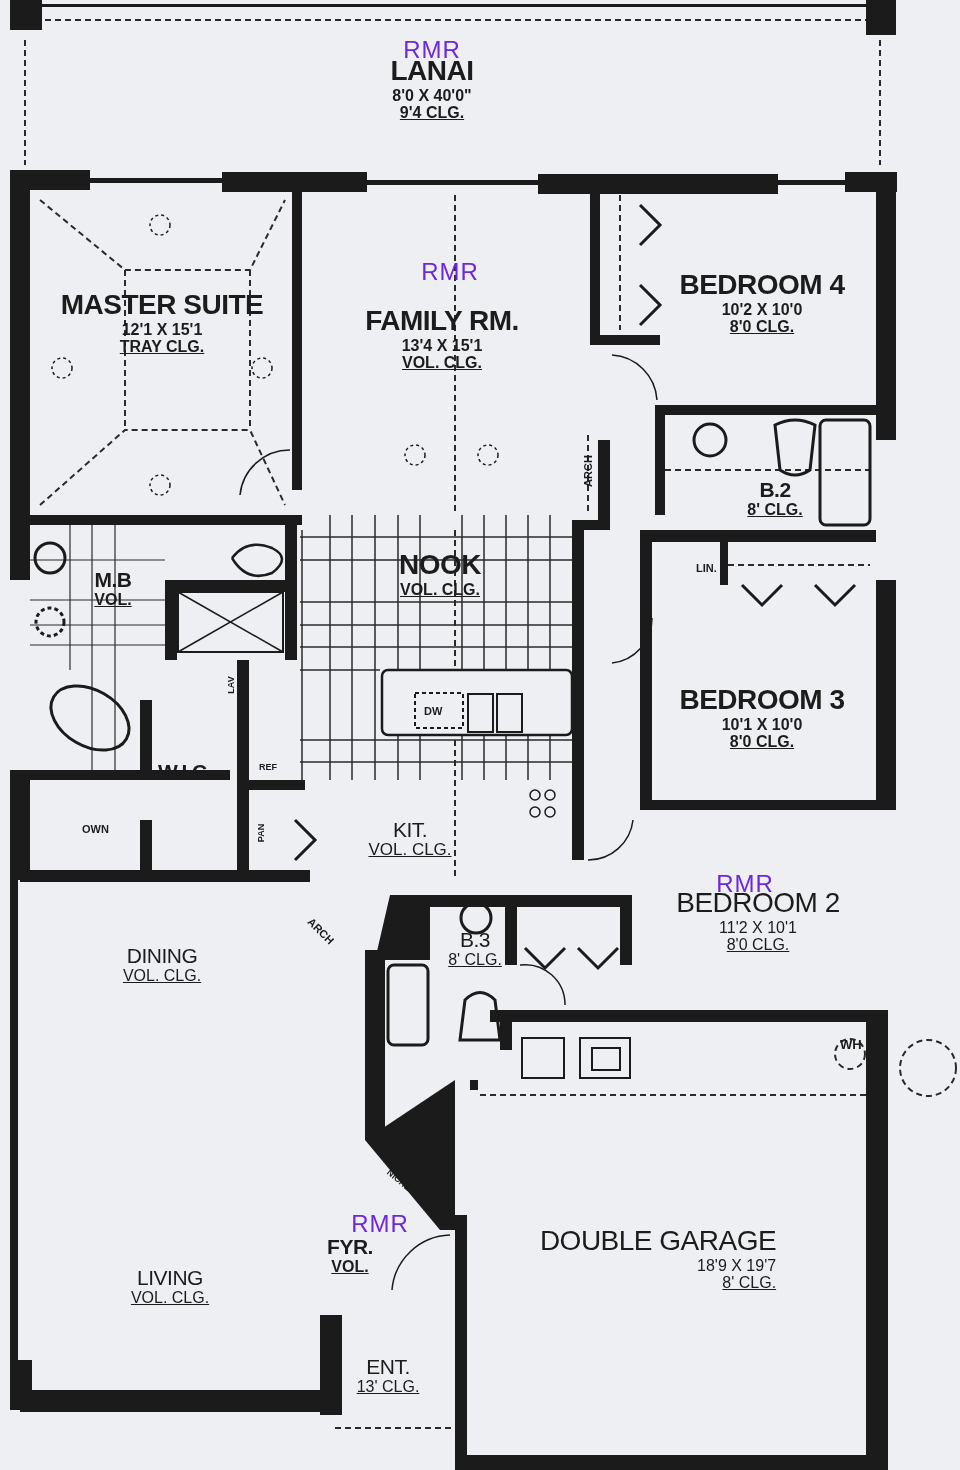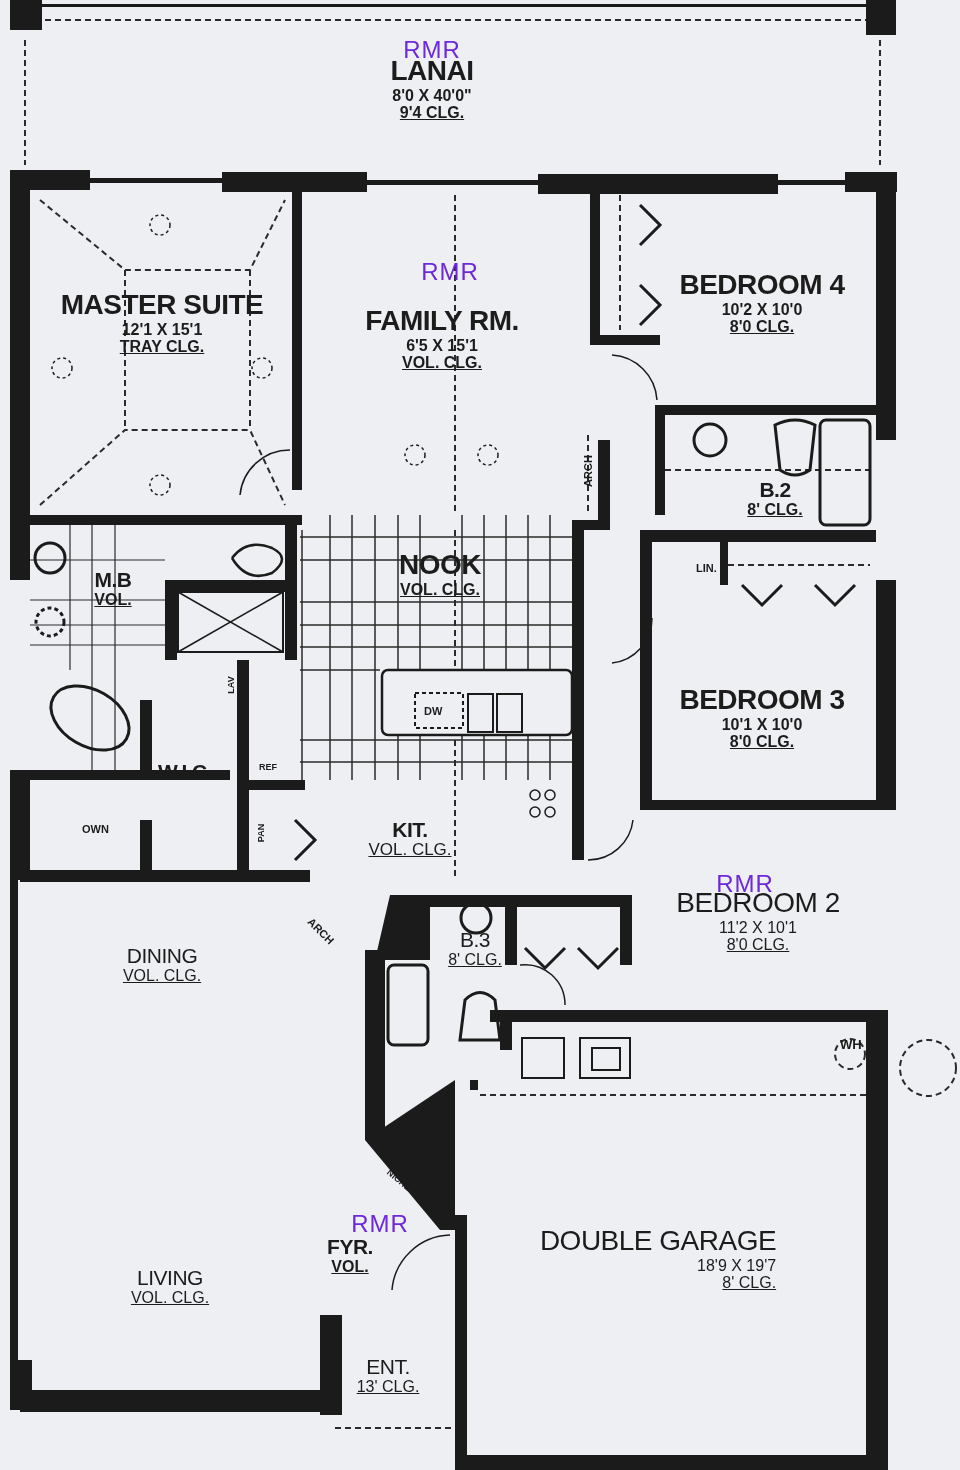--- a/index.html
+++ b/index.html
@@ -209,21 +209,21 @@
   <div class="dim">8'0 X 40'0"</div>
   <div class="clg">9'4 CLG.</div>
 </div>
 <div class="lbl" style="left:162px;top:290px;">
   <div class="name">MASTER SUITE</div>
   <div class="dim">12'1 X 15'1</div>
   <div class="clg">TRAY CLG.</div>
 </div>
 <div class="lbl" style="left:442px;top:282px;margin-top:24px;">
   <div class="name">FAMILY RM.</div>
-  <div class="dim">6'5 X 15'1</div>
+  <div class="dim">13'4 X 15'1</div>
   <div class="clg">VOL. CLG.</div>
 </div>
 <div class="lbl" style="left:762px;top:270px;">
   <div class="name">BEDROOM 4</div>
   <div class="dim">10'2 X 10'0</div>
   <div class="clg">8'0 CLG.</div>
 </div>
 <div class="lbl" style="left:775px;top:478px;">
   <div class="name small">B.2</div>
   <div class="clg">8' CLG.</div>
@@ -238,21 +238,21 @@
 </div>
 <div class="lbl" style="left:762px;top:685px;">
   <div class="name">BEDROOM 3</div>
   <div class="dim">10'1 X 10'0</div>
   <div class="clg">8'0 CLG.</div>
 </div>
 <div class="lbl" style="left:185px;top:760px;">
   <div class="name small">W.I.C.</div>
 </div>
 <div class="lbl" style="left:410px;top:818px;">
-  <div class="name small" style="font-weight:bold;">KIT.</div>
+  <div class="name small" style="font-weight:normal;">KIT.</div>
   <div class="clg" style="font-weight:normal;font-size:17px;">VOL. CLG.</div>
 </div>
 <div class="lbl" style="left:758px;top:888px;">
   <div class="name" style="font-weight:normal;text-align:center;">BEDROOM 2</div>
   <div class="dim" style="font-weight:normal;">11'2 X 10'1</div>
   <div class="clg" style="font-weight:normal;">8'0 CLG.</div>
 </div>
 <div class="lbl" style="left:162px;top:944px;">
   <div class="name small" style="font-weight:normal;">DINING</div>
   <div class="clg" style="font-weight:normal;">VOL. CLG.</div>

